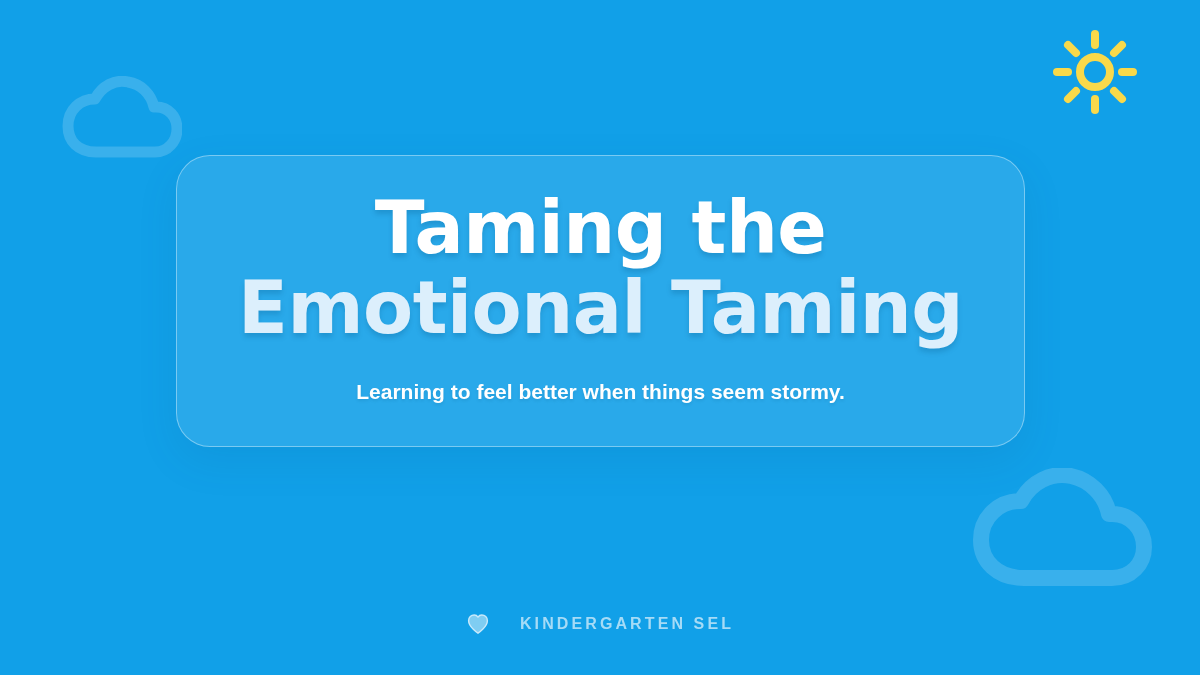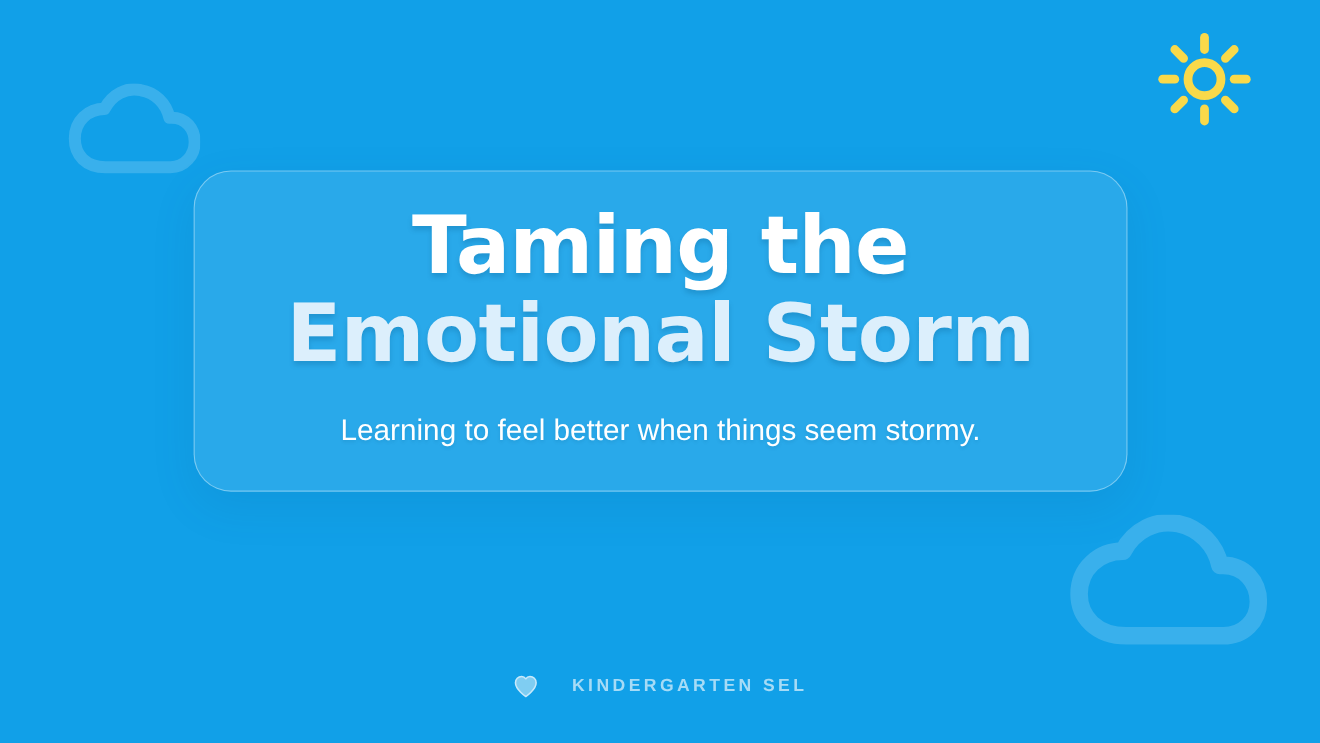--- a/index.html
+++ b/index.html
@@ -87,22 +87,22 @@
     color: #dceffc;
     text-shadow: 0 4px 5px rgba(5, 78, 122, 0.22);
   }
 
   .subtitle {
     margin: 30px 0 0 0;
     text-align: left;
     max-width: 600px;
     color: #ffffff;
     font-family: "Liberation Sans", sans-serif;
-    font-weight: 400;
-    font-size: 27px;
+    font-weight: 700;
+    font-size: 21px;
     line-height: 1.33;
     text-shadow: 0 2px 3px rgba(5, 78, 122, 0.14);
   }
 
   
   .footer {
     position: absolute;
     left: 0;
     right: 0;
     top: 612px;
@@ -149,21 +149,21 @@
     <path d="M34 76 C16 76 6 65 6 50 C6 34 18 23 33 23 C40 10 53 3 66 6 C79 8 89 18 92 31 L94 31 C107 31 115 41 115 53 C115 65 106 76 93 76 Z" fill="none" stroke="rgba(255,255,255,0.17)" stroke-width="11" stroke-linejoin="round"></path>
   </svg>
 
   <svg class="deco cloud-br" viewBox="0 0 180 124" aria-hidden="true">
     <path d="M52 110 C25 110 9 93 9 72 C9 49 27 33 49 33 C59 14 79 4 99 8 C118 12 133 27 137 46 L140 46 C159 46 172 61 172 79 C172 96 159 110 140 110 Z" fill="none" stroke="rgba(255,255,255,0.17)" stroke-width="16" stroke-linejoin="round"></path>
   </svg>
 
   <div class="glass-card">
     <h1 class="title">
       <span class="title-line1">Taming the</span>
-      <span class="title-line2">Emotional Storm</span>
+      <span class="title-line2">Emotional Taming</span>
     </h1>
     <p class="subtitle">Learning to feel better when things seem stormy.</p>
   </div>
 
   <div class="footer">
     <svg class="footer-heart" viewBox="0 0 24 24" aria-hidden="true">
       <path d="M12 21.2 C12 21.2 2.6 14.9 2.6 8.7 C2.6 5.4 5.1 3 8.2 3 C10.1 3 11.3 4 12 5.1 C12.7 4 13.9 3 15.8 3 C18.9 3 21.4 5.4 21.4 8.7 C21.4 14.9 12 21.2 12 21.2 Z" fill="#7fcdf2" stroke="#c8e9fb" stroke-width="1.4" stroke-linejoin="round"></path>
     </svg>
     <span class="footer-label">KINDERGARTEN SEL</span>
   </div>

